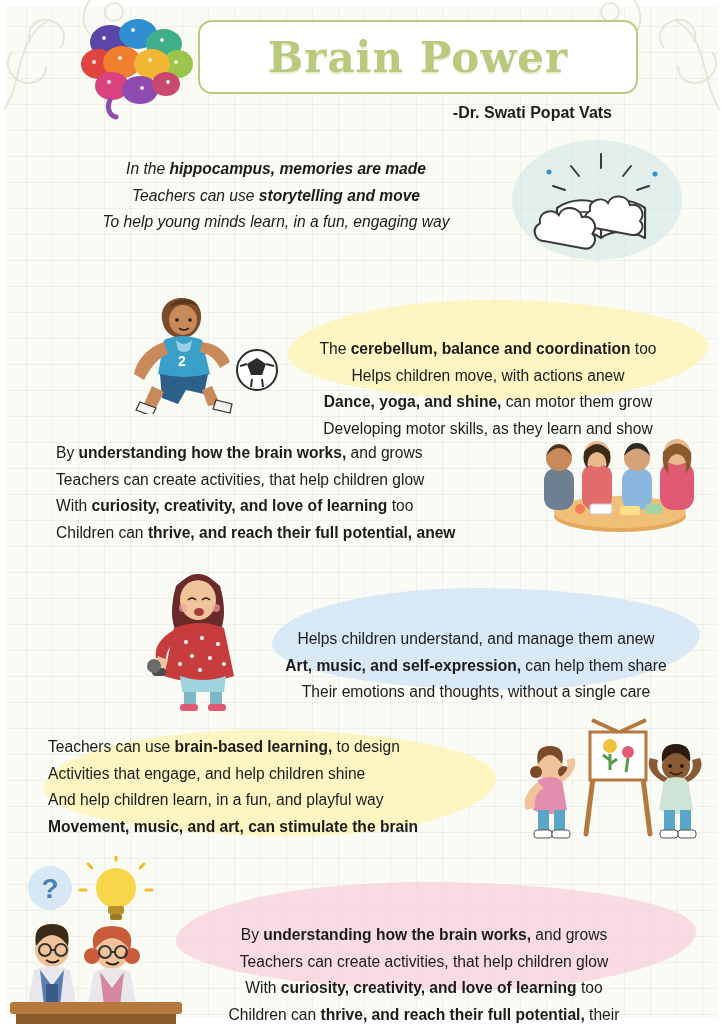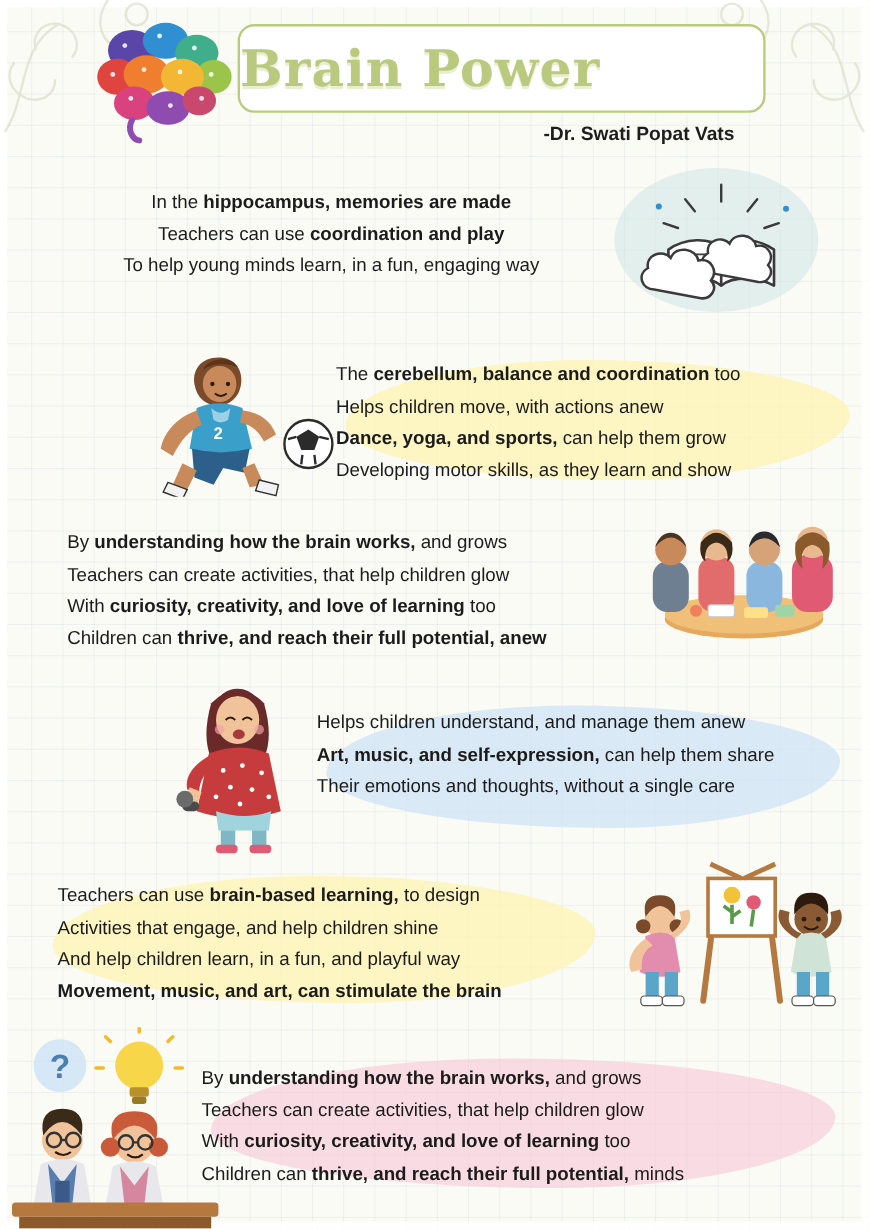--- a/index.html
+++ b/index.html
@@ -52,21 +52,21 @@
     position: absolute;
     left: 198px;
     top: 20px;
     width: 440px;
     height: 74px;
     border: 2px solid #b9cc7e;
     border-radius: 14px;
     background: #ffffff;
     display: flex;
     align-items: center;
-    justify-content: flex-start;
+    justify-content: center;
   }
   .title-text {
     font-family: "DejaVu Serif", serif;
     font-weight: bold;
     font-size: 42px;
     letter-spacing: 1px;
     color: #b9c97e;
     text-shadow: 0 2px 0 #e9eed2;
   }
   .author {
@@ -81,21 +81,21 @@
   
   .verse {
     position: absolute;
     font-size: 15.6px;
     line-height: 26.5px;
     color: #1b1b1b;
     white-space: nowrap;
   }
   .verse .ln { display: block; }
   .verse b { font-weight: bold; }
-  .v-right { text-align: left; }
+  .v-right { text-align: center; margin-top: 36px; }
   .v-left  { text-align: left; }
   .v-center{ text-align: center; }
 
   
   .swash {
     position: absolute;
     border-radius: 48% 52% 45% 55% / 55% 45% 55% 45%;
     z-index: 0;
   }
 
@@ -197,23 +197,23 @@
       <path d="M118 38 L126 28"></path>
       <path d="M60 52 L48 48"></path>
       <path d="M132 52 L144 48"></path>
     </g>
     <g fill="#2f8fd0">
       <circle cx="150" cy="36" r="2.5"></circle>
         <circle cx="44" cy="34" r="2.5"></circle>
     </g>
   </svg>
 
-  <div class="verse v-center" id="v1" style="left:56px; top:156px; width:440px;">
+  <div class="verse v-center" id="v1" style="left:56px; top:156px; width:440px;font-style:italic;">
       <span class="ln"><span>In the </span><b>hippocampus, memories are made</b></span>
-      <span class="ln"><span>Teachers can use </span><b>coordination and play</b></span>
+      <span class="ln"><span>Teachers can use </span><b>storytelling and move</b></span>
       <span class="ln"><span>To help young minds learn, in a fun, engaging way</span></span>
     </div>
 
   <div class="swash" style="left:288px; top:300px; width:420px; height:100px; background:#fdf3b8; opacity:.85;"></div>
 
   <svg class="illus" style="left:120px; top:282px;" width="180" height="132" viewBox="0 0 180 132">
     <g>
       <path d="M62 16 c-14 0 -22 10 -20 22 c2 12 10 18 20 18 c10 0 18 -8 19 -19 c1 -12 -6 -21 -19 -21z" fill="#7a4a2a"></path>
       <ellipse cx="63" cy="38" rx="14" ry="15" fill="#c98a5b"></ellipse>
       <path d="M49 26 c4 -10 24 -12 29 -2 c-8 -4 -22 -3 -29 2z" fill="#5d3519"></path>
@@ -236,21 +236,21 @@
       <g fill="#2b2b2b">
         <polygon points="137,76 146,82 142,93 131,93 127,82"></polygon>
         <path d="M120 84 l7 -2 M154 84 l-8 -2 M131 105 l1 -8 M143 105 l-1 -8" stroke="#2b2b2b" stroke-width="2" fill="none"></path>
       </g>
     </g>
   </svg>
 
   <div class="verse v-right" id="v2" style="left:280px; top:300px; width:416px;">
       <span class="ln"><span>The </span><b>cerebellum, balance and coordination</b><span> too</span></span>
       <span class="ln"><span>Helps children move, with actions anew</span></span>
-      <span class="ln"><b>Dance, yoga, and sports,</b><span> can help them grow</span></span>
+      <span class="ln"><b>Dance, yoga, and shine,</b><span> can motor them grow</span></span>
       <span class="ln"><span>Developing motor skills, as they learn and show</span></span>
     </div>
 
   <svg class="illus" style="left:530px; top:424px;" width="180" height="112" viewBox="0 0 180 112">
     <g>
       <ellipse cx="90" cy="92" rx="66" ry="16" fill="#e5a95e"></ellipse>
       <ellipse cx="90" cy="88" rx="66" ry="16" fill="#f0c078"></ellipse>
 
       <g>
         <rect x="14" y="44" width="30" height="42" rx="12" fill="#6e7f92"></rect>
@@ -434,16 +434,16 @@
 
       <rect x="4" y="146" width="172" height="12" rx="3" fill="#b5793f"></rect>
       <rect x="10" y="158" width="160" height="10" fill="#8a5a2a"></rect>
     </g>
   </svg>
 
   <div class="verse v-right" id="v6" style="left:168px; top:886px; width:512px;">
       <span class="ln"><span>By </span><b>understanding how the brain works,</b><span> and grows</span></span>
       <span class="ln"><span>Teachers can create activities, that help children glow</span></span>
       <span class="ln"><span>With </span><b>curiosity, creativity, and love of learning</b><span> too</span></span>
-      <span class="ln"><span>Children can </span><b>thrive, and reach their full potential,</b><span> minds</span></span>
+      <span class="ln"><span>Children can </span><b>thrive, and reach their full potential,</b><span> their</span></span>
     </div>
 
 </div>
 
 </body></html>

